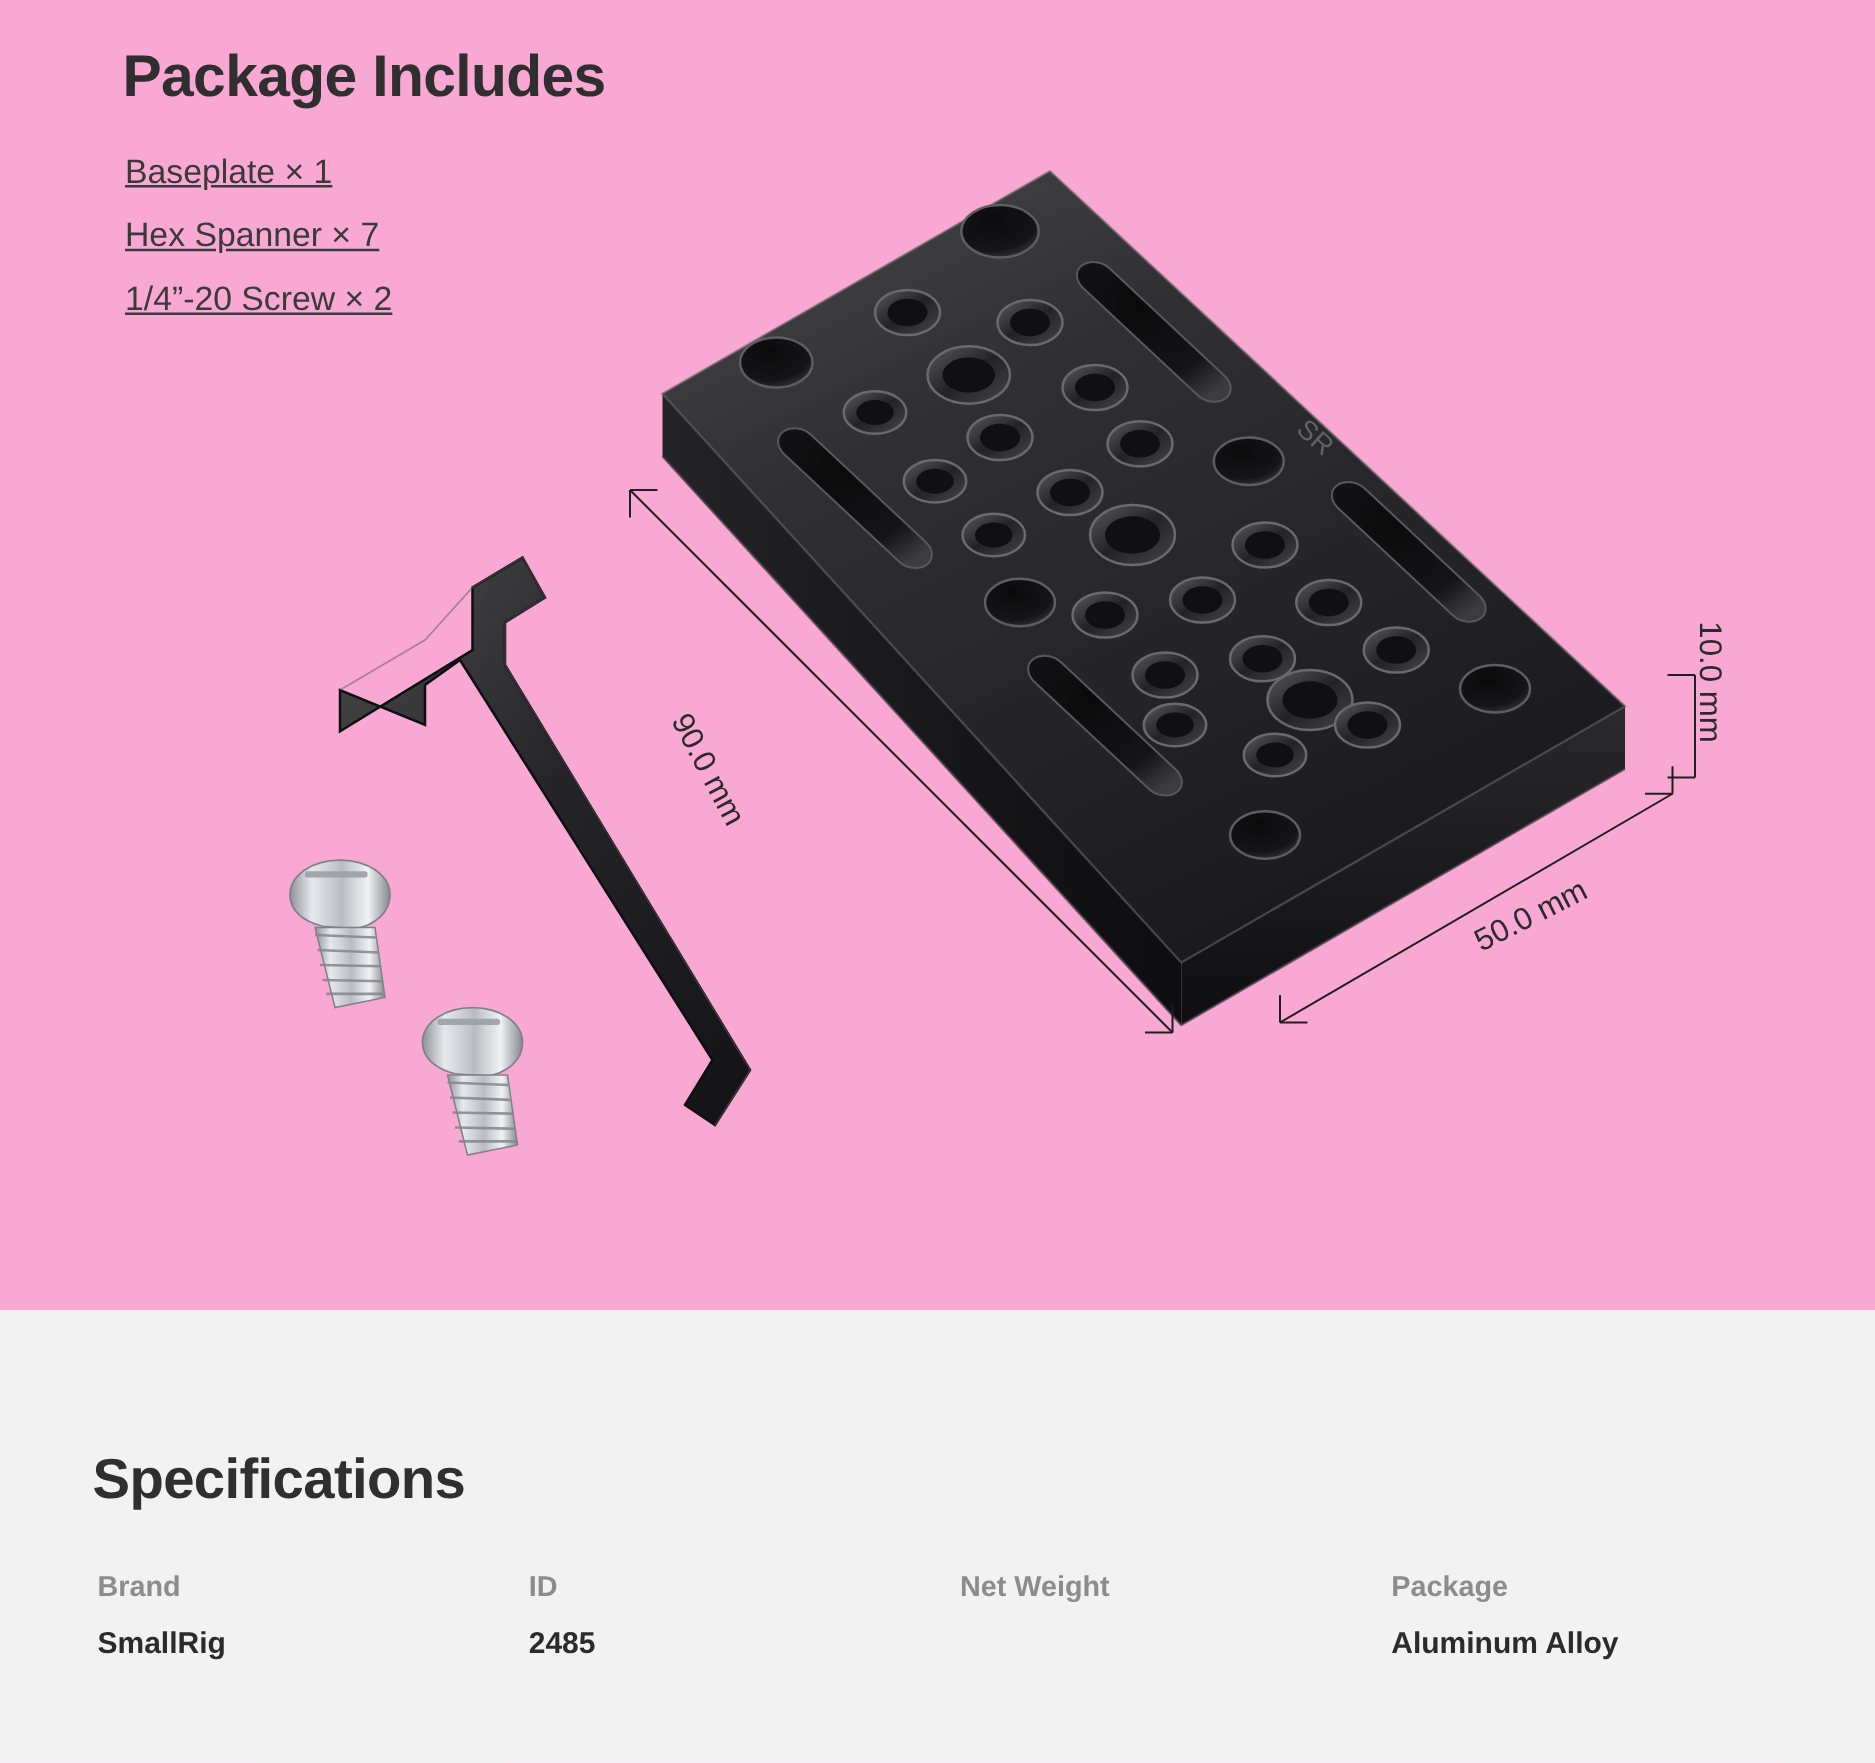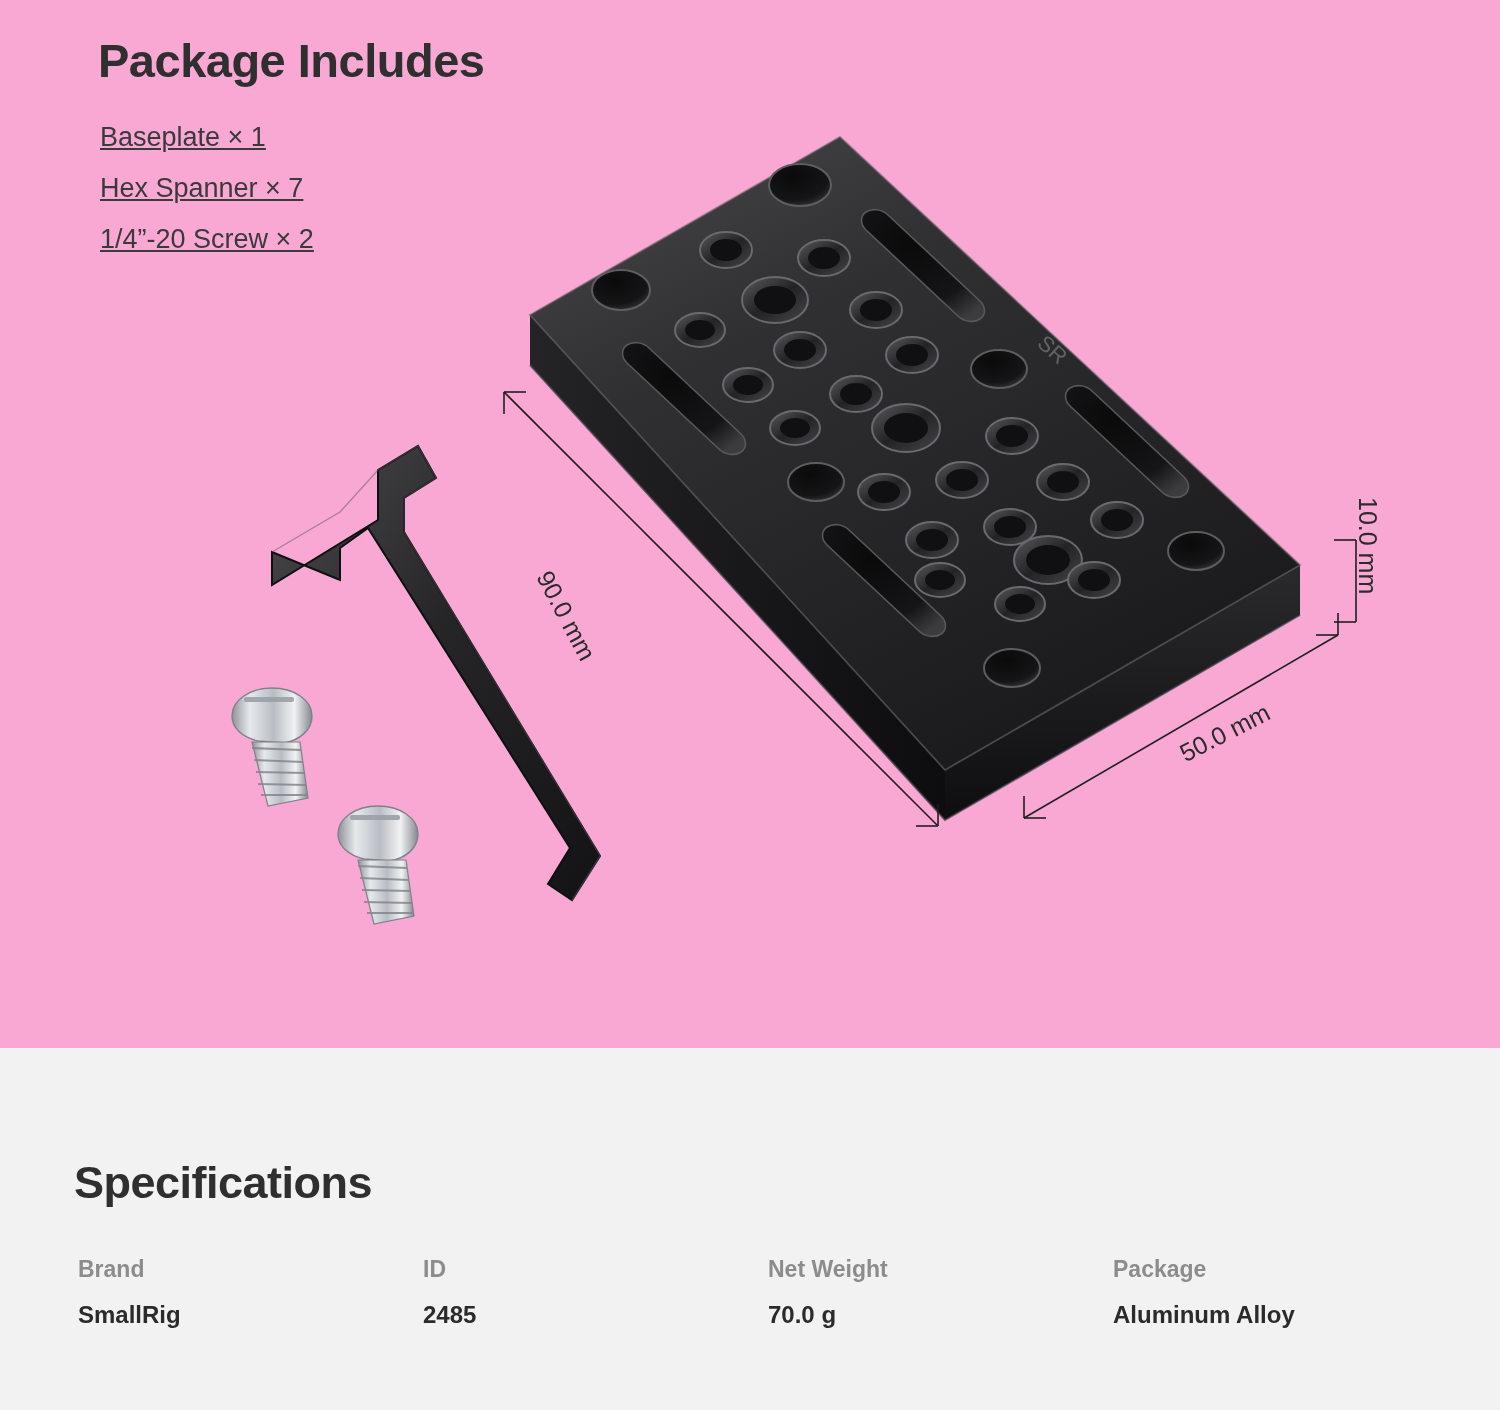--- a/index.html
+++ b/index.html
@@ -352,21 +352,20 @@
       <div class="spec-col">
         <div class="spec-key">Brand</div>
         <div class="spec-val">SmallRig</div>
       </div>
       <div class="spec-col">
         <div class="spec-key">ID</div>
         <div class="spec-val">2485</div>
       </div>
       <div class="spec-col">
         <div class="spec-key">Net Weight</div>
-        <div class="spec-val">70.0 g</div>
       </div>
       <div class="spec-col">
         <div class="spec-key">Package</div>
         <div class="spec-val">Aluminum Alloy</div>
       </div>
     </div>
   </section>
 
 </div>
 

